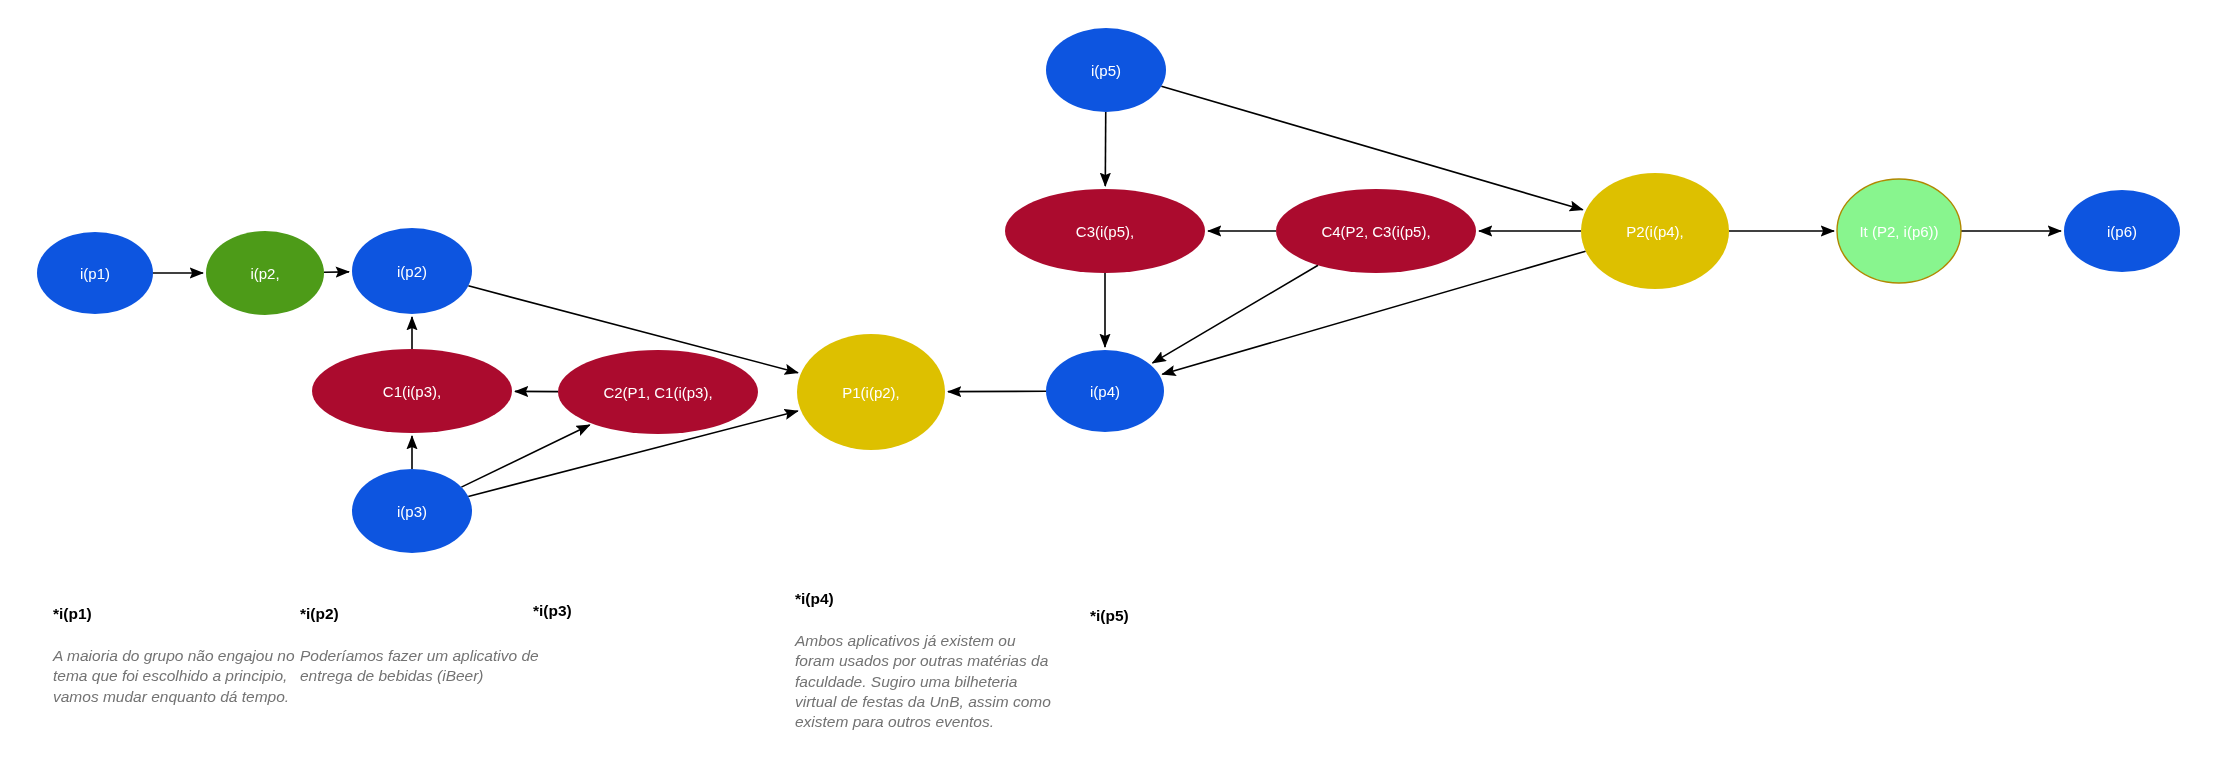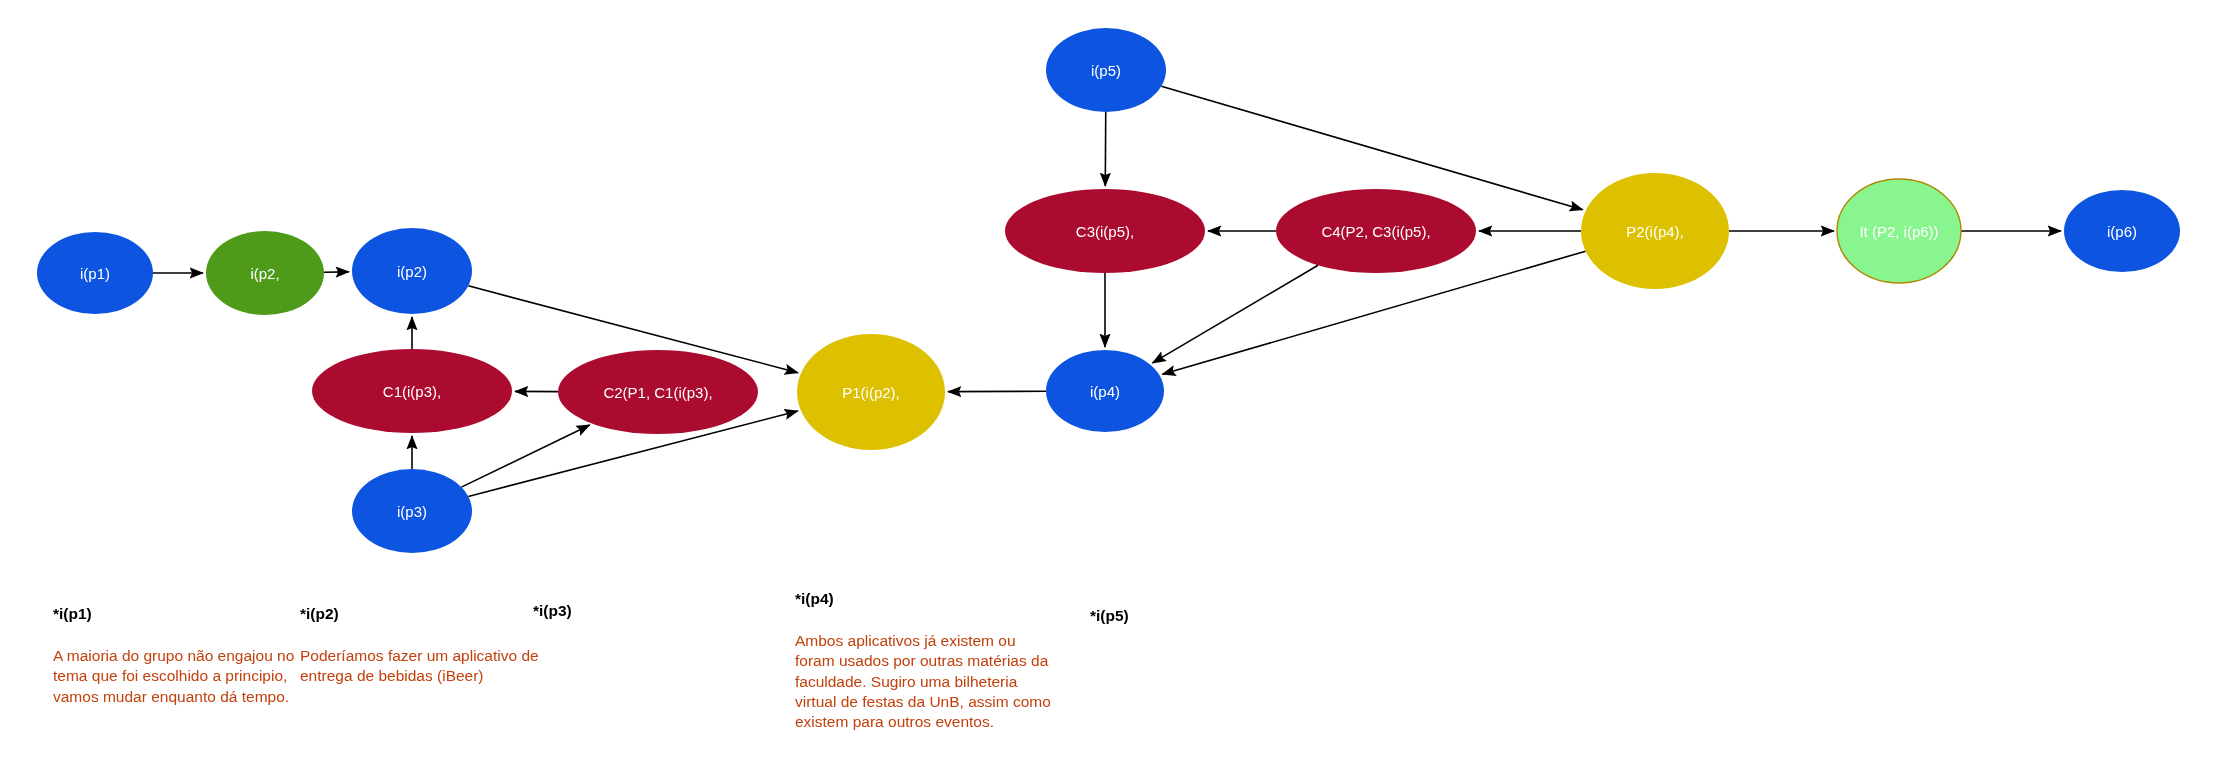--- a/index.html
+++ b/index.html
@@ -57,23 +57,24 @@
   .legend-title {
     font-size: 15.5px;
     font-weight: bold;
     color: #000000;
     margin: 0 0 22px 0;
     line-height: 1.2;
   }
   .legend-body {
     font-size: 15.5px;
     font-weight: normal;
-    color: #c2410c;
+    color: #737373;
     line-height: 1.32;
     margin: 0;
+    font-style: italic;
   }
 </style>
 </head>
 <body>
 
 <div id="graph-root">
 
   <svg id="graph-svg" viewBox="0 0 2217 560">
     <defs>
       <marker id="arrowhead" markerWidth="9" markerHeight="7" refX="8.4" refY="3.5" orient="auto" markerUnits="strokeWidth">

